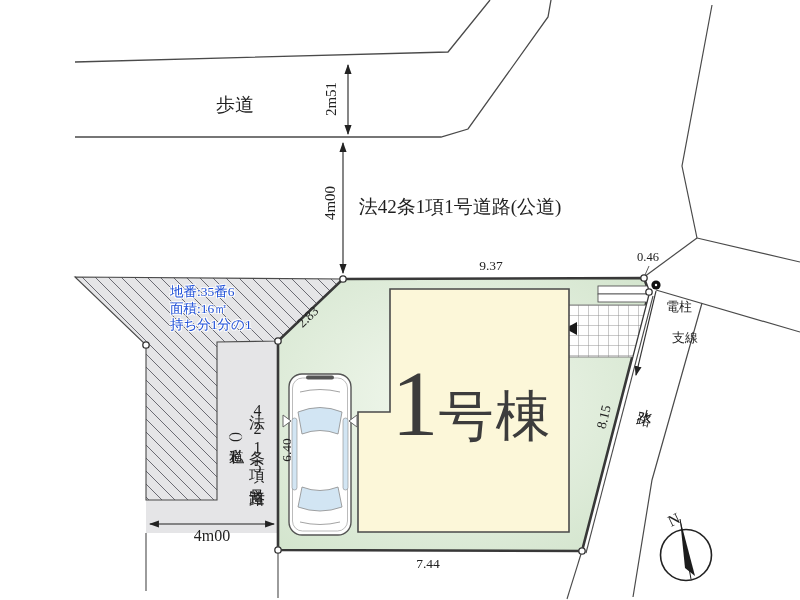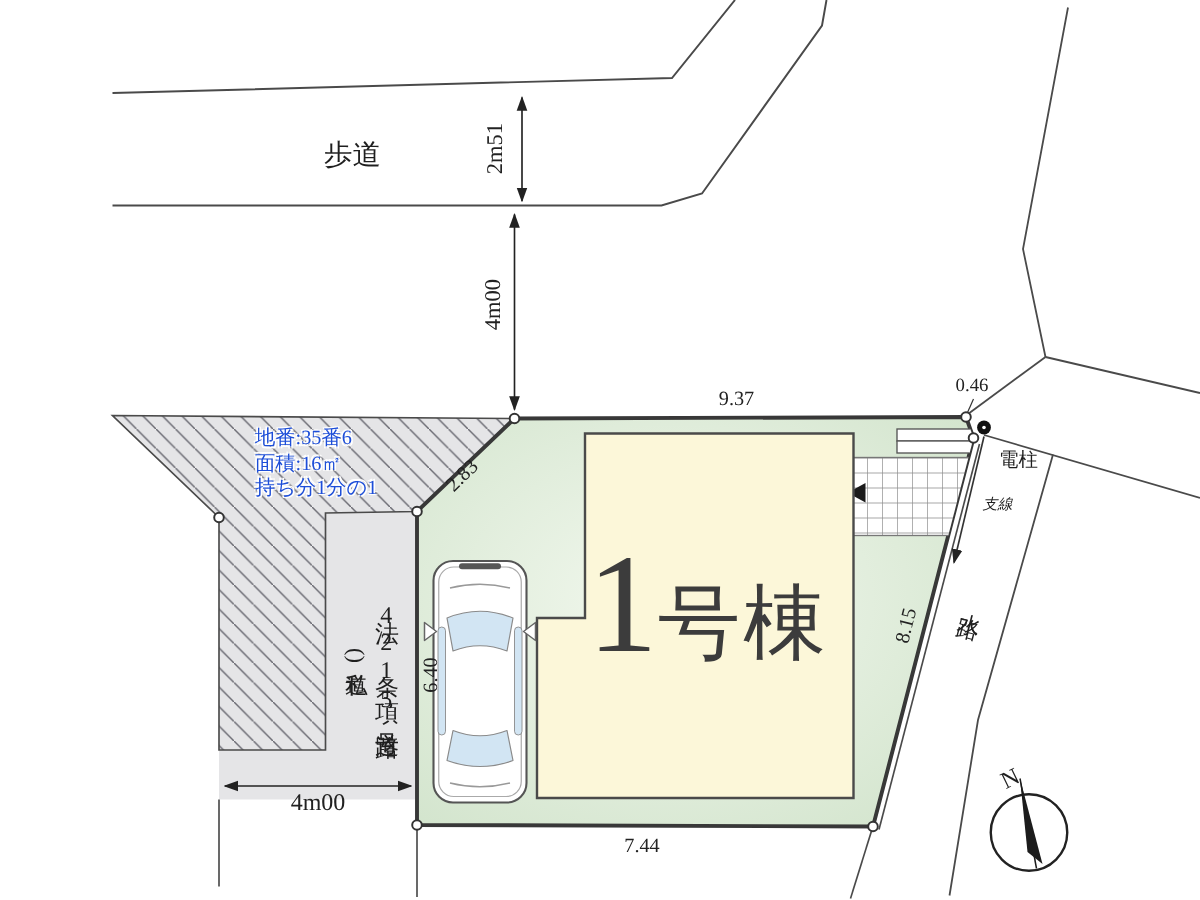--- a/index.html
+++ b/index.html
@@ -113,20 +113,21 @@
 
   <g>
     <circle cx="686" cy="555" r="25.5" fill="#fff" stroke="#222" stroke-width="1.6"></circle>
     <line x1="680" y1="519" x2="691" y2="579" stroke="#1c1c1c" stroke-width="1"></line>
     <polygon points="680,519 695,576 685,568" fill="#1c1c1c"></polygon>
   </g>
 </svg>
 
 <div class="lbl" style="left:235px;top:104px;font-size:19px;">歩道</div>
 
+<div class="lbl" style="left:460px;top:206px;font-size:19px;">法42条1項1号道路(公道)</div>
 
 <div class="note">
   <div>地番:35番6</div>
   <div>面積:16㎡</div>
   <div>持ち分1分の1</div>
 </div>
 
 <div class="lbl dim r90" style="left:331px;top:99px;font-size:15px;">2m51</div>
 <div class="lbl dim r90" style="left:330px;top:203px;font-size:15px;">4m00</div>
 <div class="lbl dim" style="left:491px;top:266px;">9.37</div>
@@ -139,17 +140,17 @@
 
 <div class="lbl vert" style="left:257px;top:440px;font-size:16px;letter-spacing:1px;">法42条1項5号道路</div>
 <div class="lbl vmix" style="left:236px;top:437px;font-size:15px;">(私道)</div>
 
 <div class="bldg">
   <span class="num">1</span>
       <span class="suf">号棟</span>
 </div>
 
 <div class="lbl" style="left:679px;top:286px;font-size:13px;margin-top:20px;">電柱</div>
-<div class="lbl" style="left:665px;top:337px;font-size:10px;font-style:italic;">支線</div>
+<div class="lbl" style="left:685px;top:337px;font-size:13px;">支線</div>
 <div class="lbl vert vrot15" style="left:649px;top:400px;font-size:15px;letter-spacing:3px;">水路</div>
 <div class="lbl rn26" style="left:674px;top:520px;font-size:16px;">N</div>
 
 </div>
 
 </body></html>

